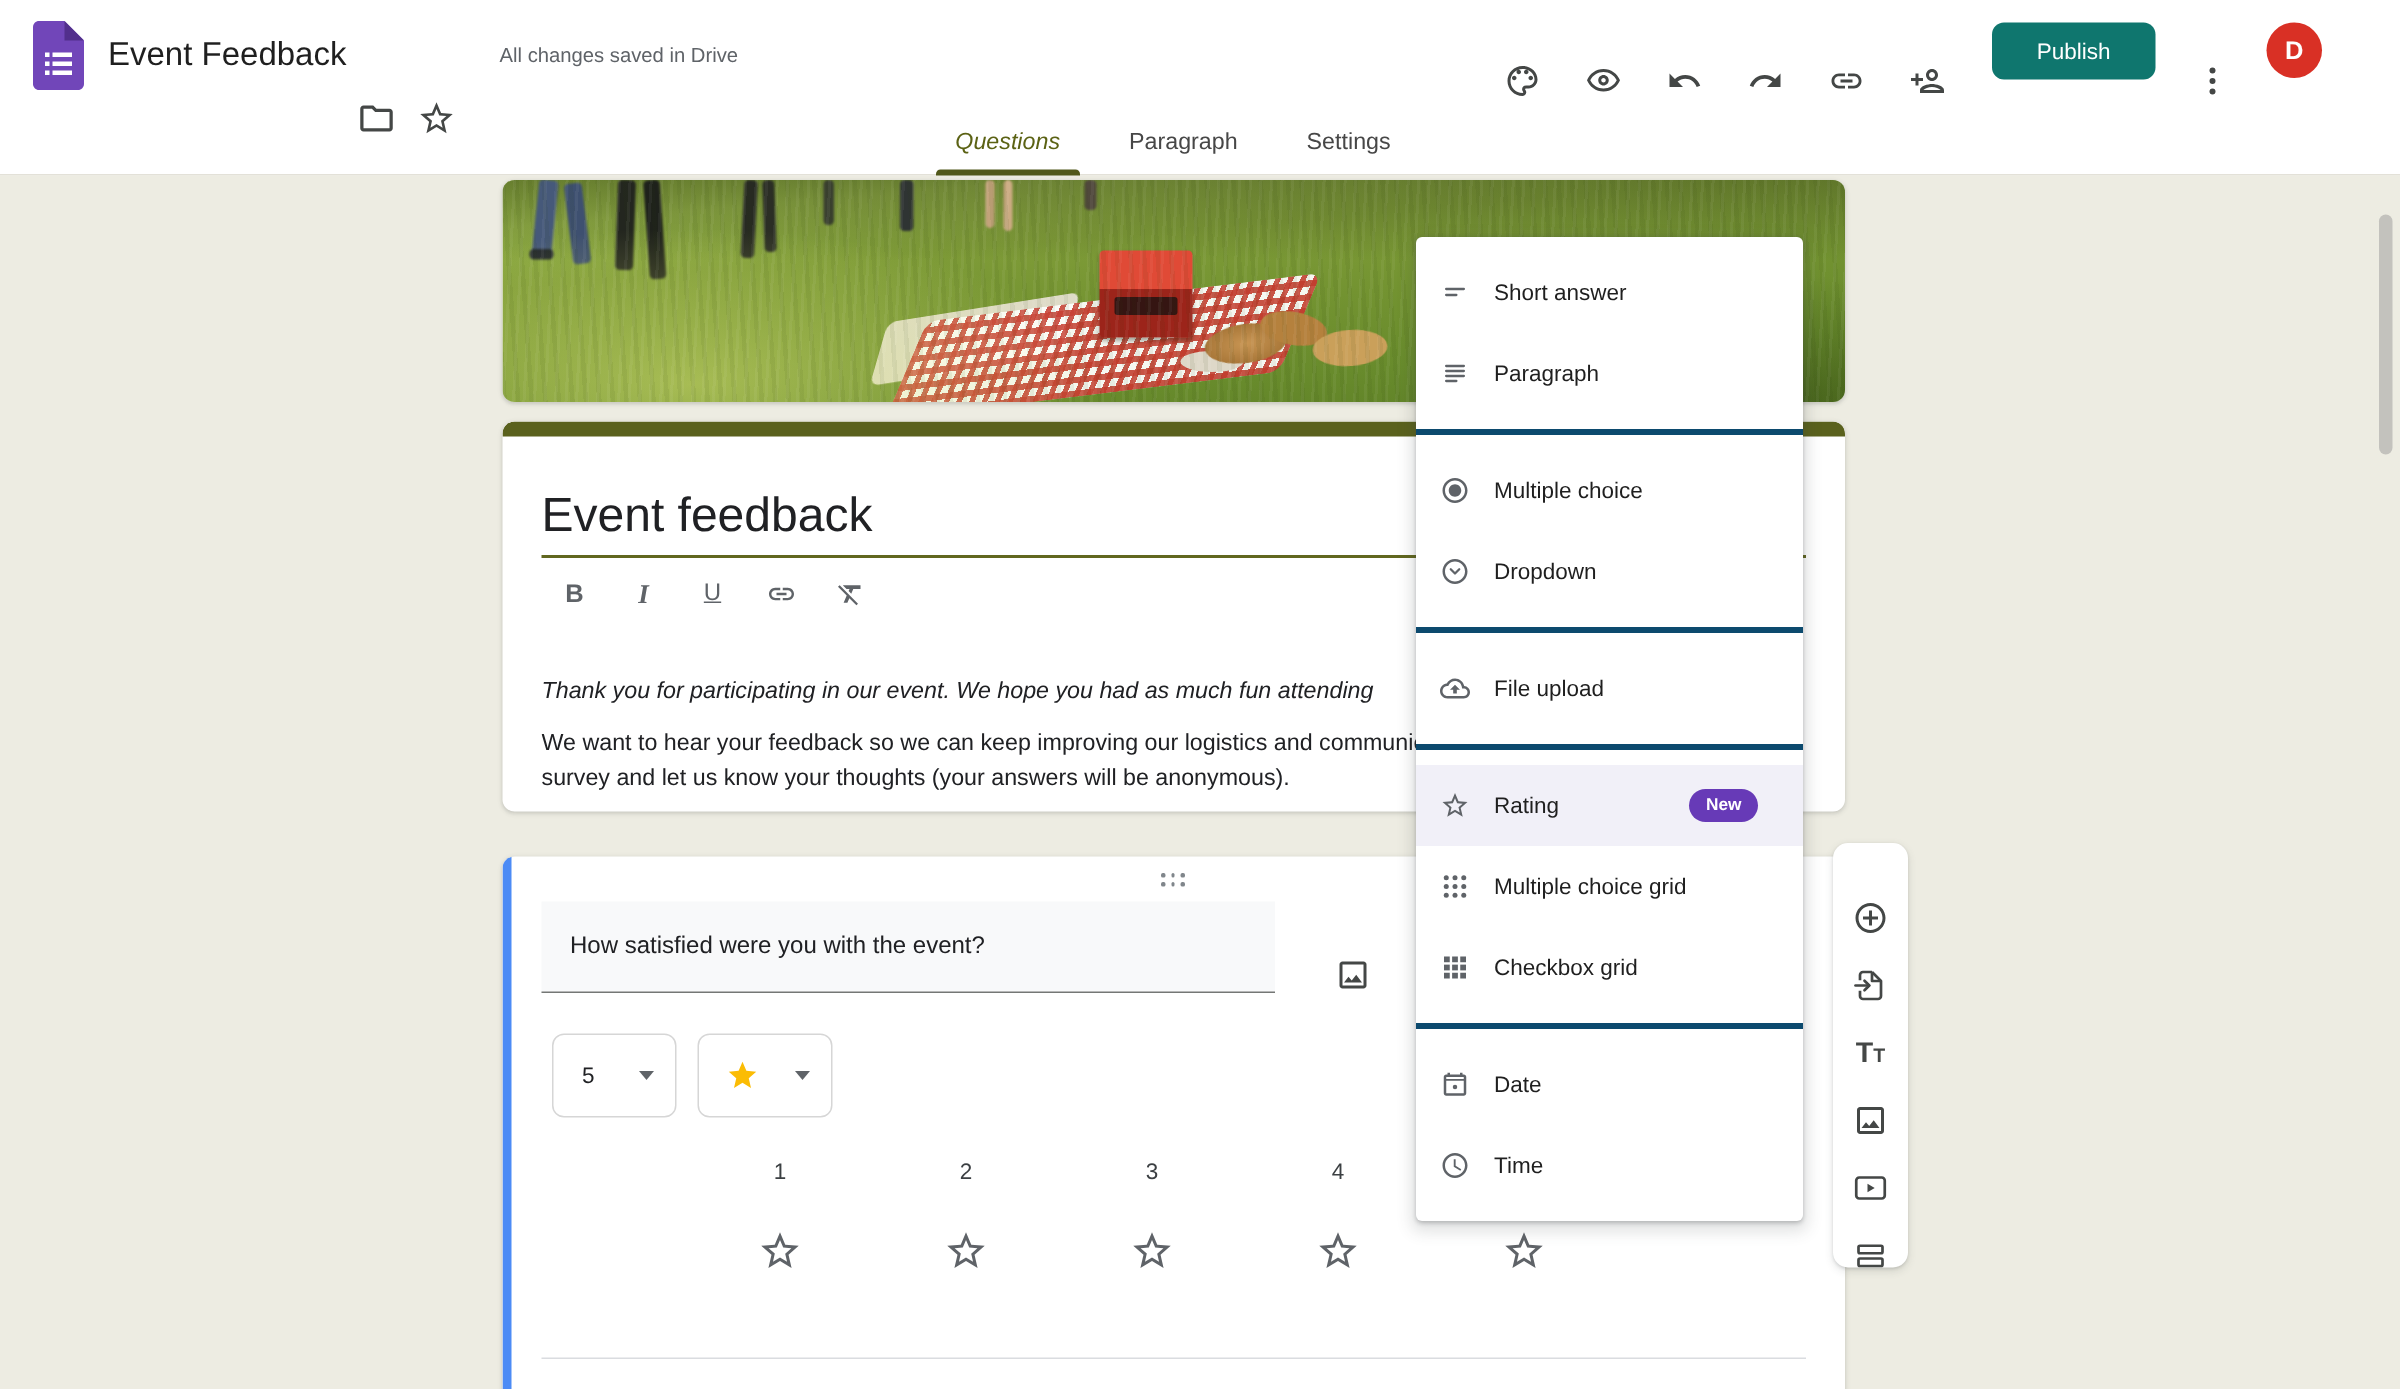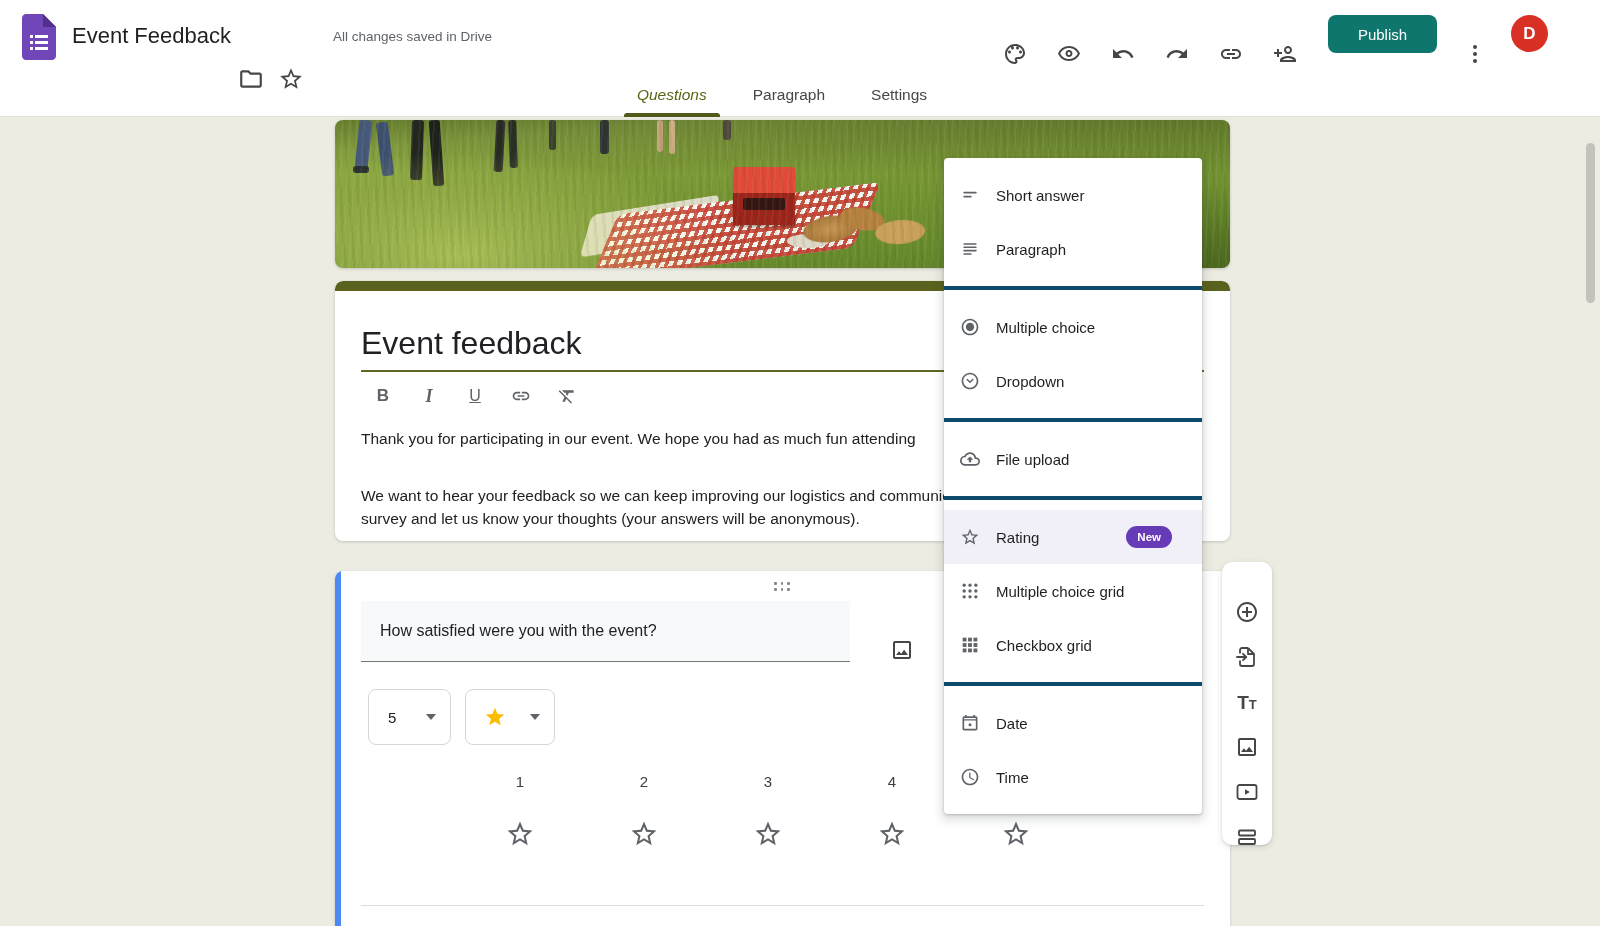--- a/index.html
+++ b/index.html
@@ -58,21 +58,21 @@
   #title-card{ top:281px; height:260px; overflow:hidden; }
   #title-card::before{ content:""; position:absolute; left:0; top:0; right:0; height:10px; background:#5a611d; border-radius:8px 8px 0 0; }
   #form-title-text{ position:absolute; left:26px; top:40px; font-size:32px; line-height:44px; color:#202124; }
   #title-underline{ position:absolute; left:26px; right:26px; top:89px; height:2px; background:#61671f; }
   #fmt-bar{ position:absolute; left:38px; top:102px; height:26px; display:flex; gap:26px; align-items:center; color:#5f6368; }
   .fmt-item{ width:20px; height:24px; display:flex; align-items:center; justify-content:center; cursor:pointer; }
   .fmt-b{ font-weight:700; font-size:17px; }
   .fmt-i{ font-family:"Liberation Serif",serif; font-style:italic; font-weight:600; font-size:18px; }
   .fmt-u{ font-size:16px; text-decoration:underline; }
   .desc-line{ position:absolute; left:26px; width:841px; height:22px; font-size:15.5px; line-height:22px; white-space:nowrap; overflow:hidden; color:#202124; }
-  #desc-1{ top:147px; } #desc-2{ top:204px; } #desc-3{ top:227px; }
+  #desc-1{ top:169px;font-style:italic; } #desc-2{ top:204px; } #desc-3{ top:227px; }
 
   
   #question-card{ top:571px; height:400px; overflow:hidden; }
   #question-card::before{ content:""; position:absolute; left:0; top:0; bottom:0; width:6px; background:#4c8bf5; border-radius:8px 0 0 8px; }
   #drag-handle{ position:absolute; left:437px; top:11px; width:20px; height:9px; display:flex; flex-wrap:wrap; gap:3px 4px; justify-content:center; cursor:grab; }
   #drag-handle i{ width:2.5px; height:2.5px; border-radius:50%; background:#80868b; }
   #q-field{ position:absolute; left:26px; top:30px; width:489px; height:61px; background:#f8f9fa; border-bottom:1px solid #747775; font-size:16px; line-height:60px; padding-left:19px; white-space:nowrap; overflow:hidden; cursor:text; }
   #q-image-btn{ position:absolute; left:549px; top:40px; width:36px; height:36px; display:flex; align-items:center; justify-content:center; color:#444746; cursor:pointer; }
   .select-box{ position:absolute; top:118px; height:56px; border:1px solid #d6d6d6; border-radius:8px; background:#fff; display:flex; align-items:center; cursor:pointer; }
   #scale-select{ left:33px; width:83px; }

